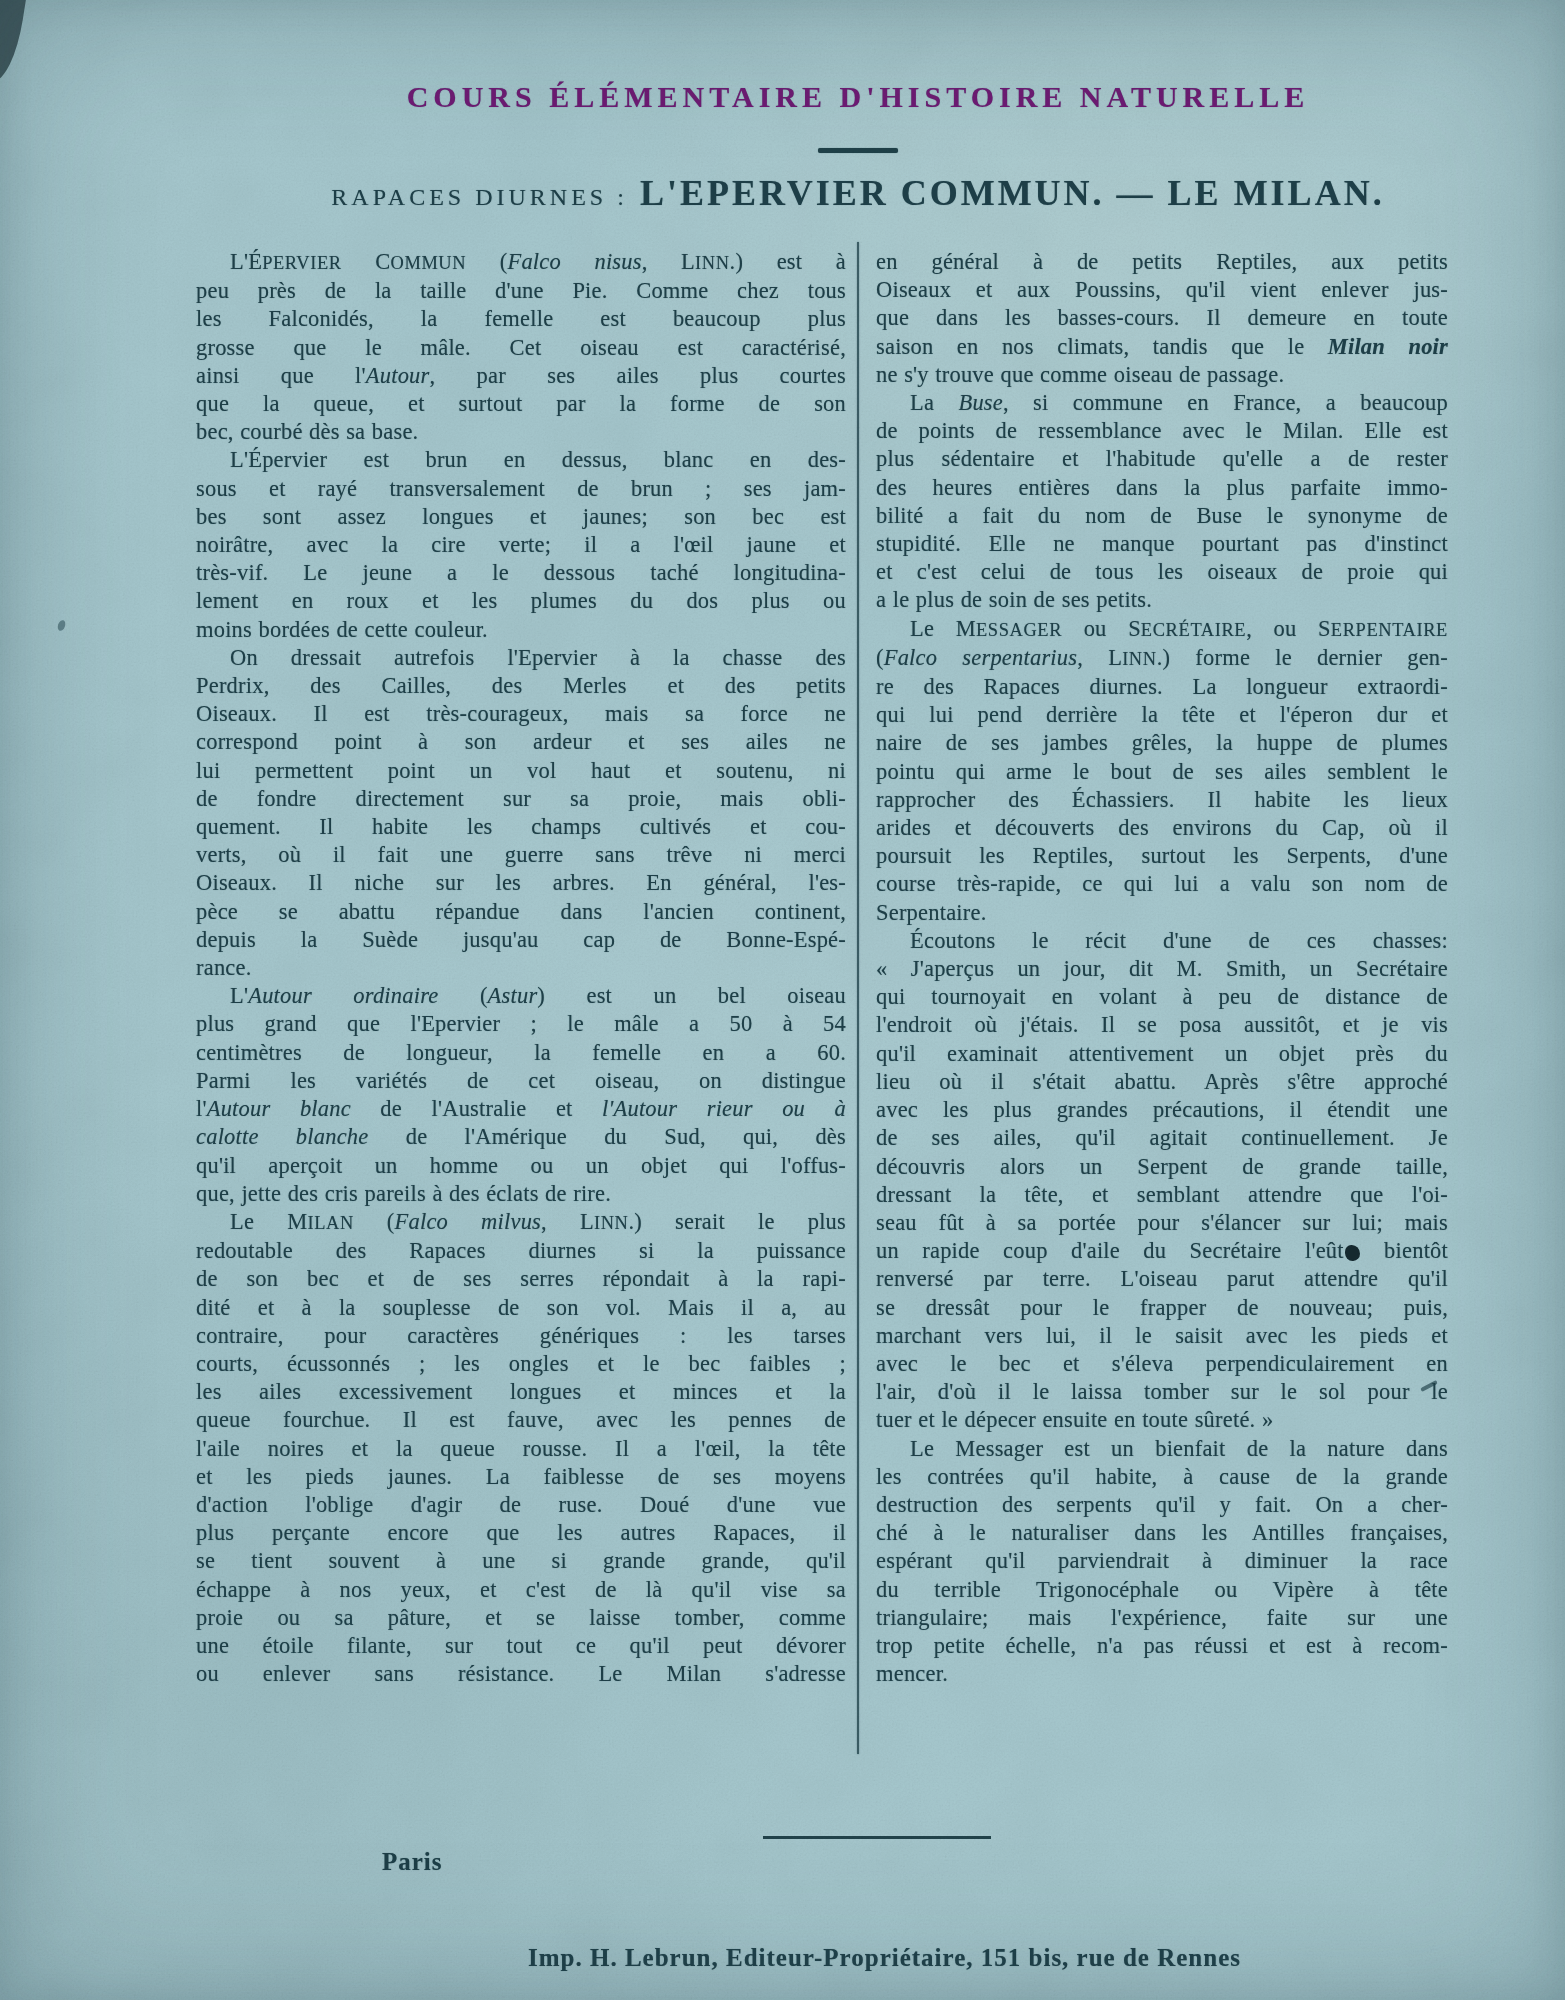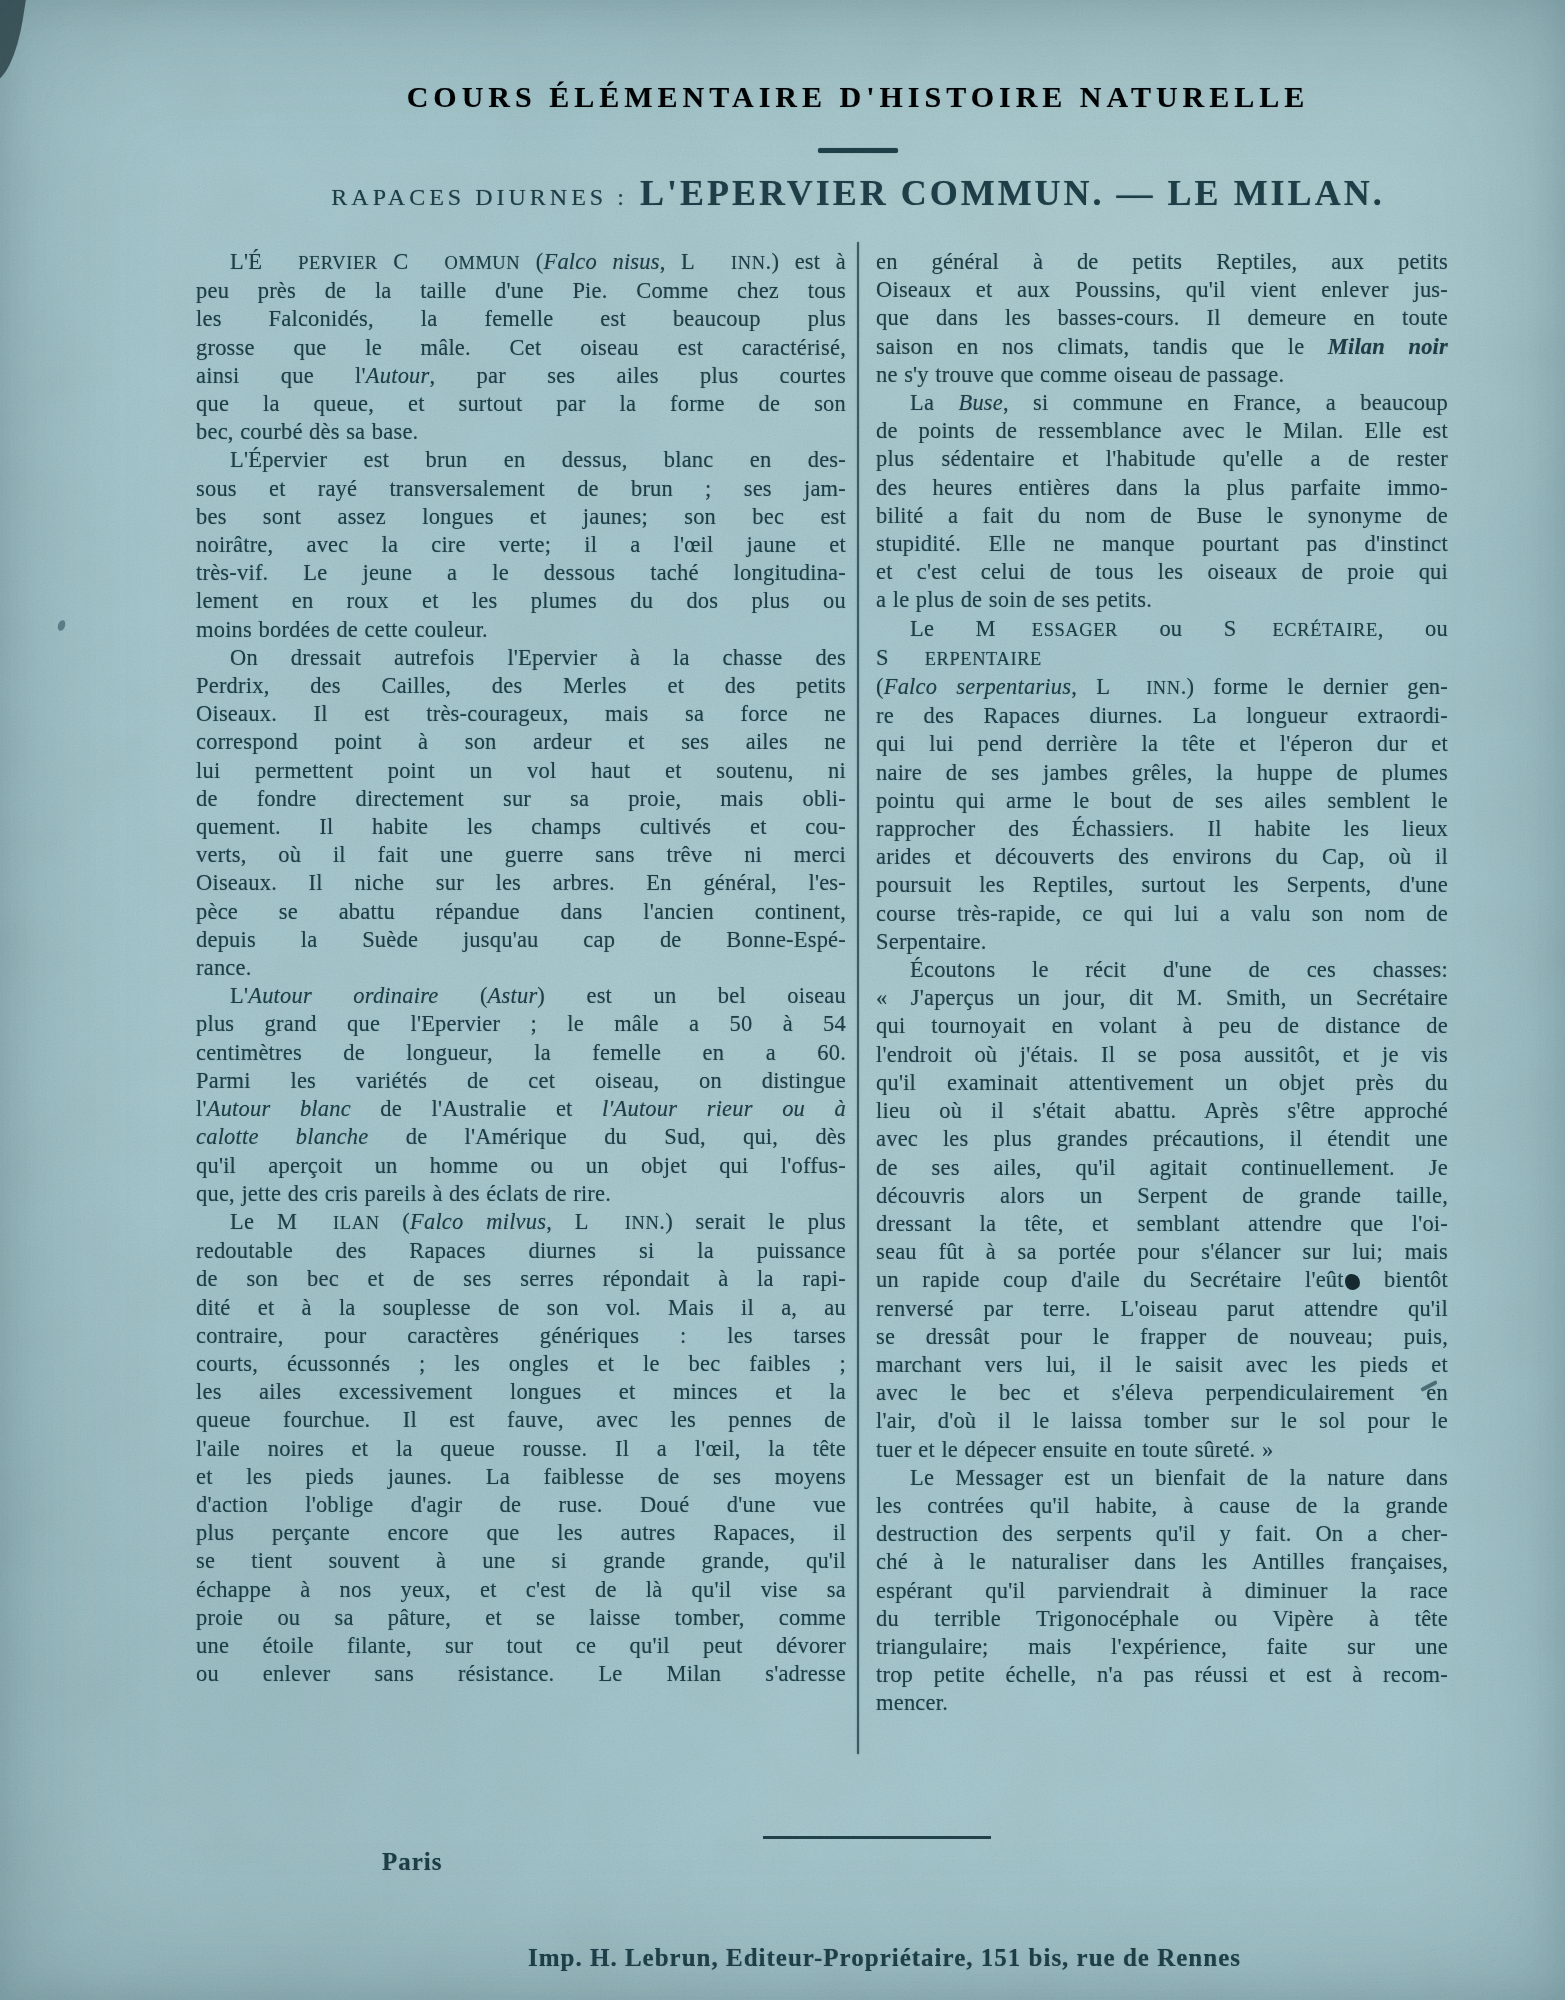--- a/index.html
+++ b/index.html
@@ -10,21 +10,21 @@
       radial-gradient(ellipse 800px 900px at 15% 85%, rgba(70,105,110,0.10), transparent 70%),
       radial-gradient(ellipse 700px 500px at 50% 50%, rgba(235,250,250,0.06), transparent 70%),
       #a6c8ce;
     font-family:"Liberation Serif","DejaVu Serif",serif;
     color:#1e4049;
   }
   .ink { text-shadow:0 0 1px rgba(30,64,73,0.45); }
 
   .header-title {
     position:absolute; left:151px; width:1414px; top:80px; text-align:center;
-    font-size:30px; font-weight:bold; letter-spacing:5px; color:#000000;
+    font-size:30px; font-weight:bold; letter-spacing:5px; color:#701a75;
   }
   .title-rule {
     position:absolute; left:818px; top:148px; width:80px; height:5px;
     background:#20424a; border-radius:2px; box-shadow:0 0 1px rgba(30,64,73,.6);
   }
   .subtitle {
     position:absolute; left:151px; width:1414px; top:172px;
     display:flex; justify-content:center; align-items:baseline; gap:12px;
   }
   .kicker { font-size:24px; letter-spacing:4px; }
@@ -38,21 +38,21 @@
   .col {
     position:absolute; top:248px; font-size:22.5px; line-height:28.2px;
     letter-spacing:0.2px; word-spacing:0.03em;
   }
   .col-left  { left:196px; width:650px; }
   .col-right { left:876px; width:572px; }
   .para { margin:0; }
   .line { text-align:justify; text-align-last:justify; }
   .line.flush-left { text-align-last:left; }
   .para.indent .line:first-child { text-indent:34px; }
-  .sc { font-size:0.82em; letter-spacing:0.6px;margin-left:36px; }
+  .sc { font-size:0.82em; letter-spacing:0.6px; }
   .blot {
     display:inline-block; width:15px; height:16px; background:#152a30;
     border-radius:45% 60% 50% 55%; vertical-align:-3px; margin:0 1px;
   }
 
   .footer-rule {
     position:absolute; left:763px; top:1836px; width:228px; height:3px;
     background:#21434b;
   }
   .footer-city {

